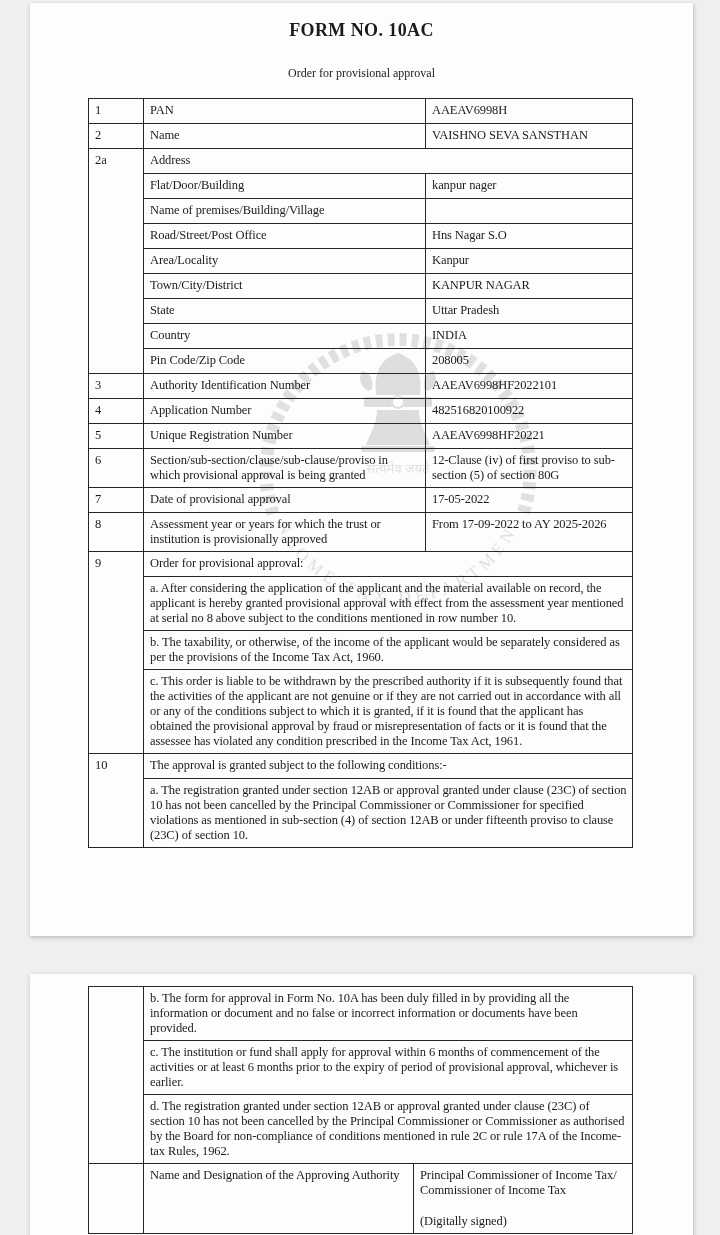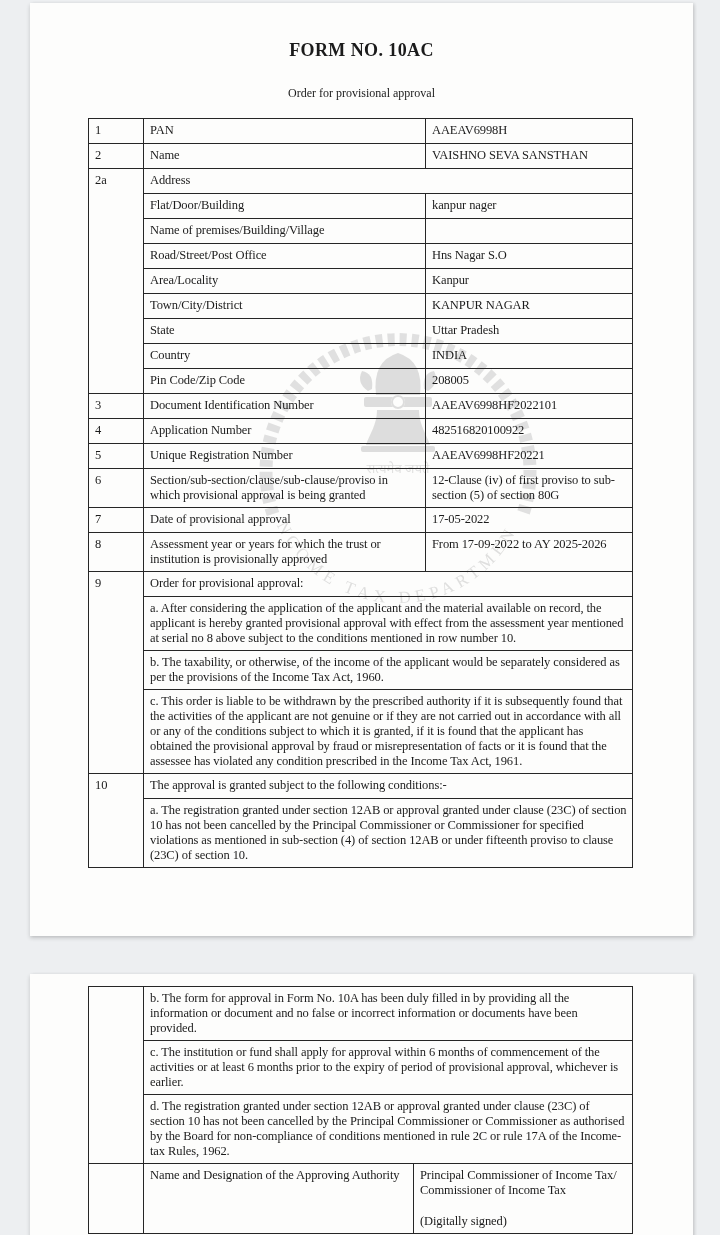--- a/index.html
+++ b/index.html
@@ -11,21 +11,21 @@
     -webkit-font-smoothing:antialiased;
   }
   .page{
     position:absolute;left:30px;width:663px;background:#fdfdfc;
     box-shadow:2px 0 3px rgba(0,0,0,.07), 0 2px 4px rgba(0,0,0,.18);
     overflow:hidden;
   }
   #page1{top:3px;height:933px;}
   #page2{top:974px;height:284px;}
 
-  .doc-header{text-align:center;padding-top:36px;}
+  .doc-header{text-align:center;padding-top:16px;}
   .doc-title{font-size:18px;font-weight:bold;letter-spacing:.4px;line-height:22px;}
   .doc-rule{font-size:12.6px;margin-top:21px;line-height:15px;}
   .doc-order{font-size:12px;margin-top:25px;line-height:15px;}
 
   table.t{
     border-collapse:collapse;
     margin:17px 0 0 58px;
     width:544px;
     table-layout:fixed;
     position:relative;z-index:2;
@@ -138,21 +138,21 @@
       <td>Country</td>
       <td>INDIA</td>
     </tr>
     <tr class="h1">
       <td>Pin Code/Zip Code</td>
       <td>208005</td>
     </tr>
 
     <tr class="h1">
       <td class="num">3</td>
-      <td>Document Identification Number</td>
+      <td>Authority Identification Number</td>
       <td>AAEAV6998HF2022101</td>
     </tr>
     <tr class="h1">
       <td class="num">4</td>
       <td>Application Number</td>
       <td>482516820100922</td>
     </tr>
     <tr class="h1">
       <td class="num">5</td>
       <td>Unique Registration Number</td>

